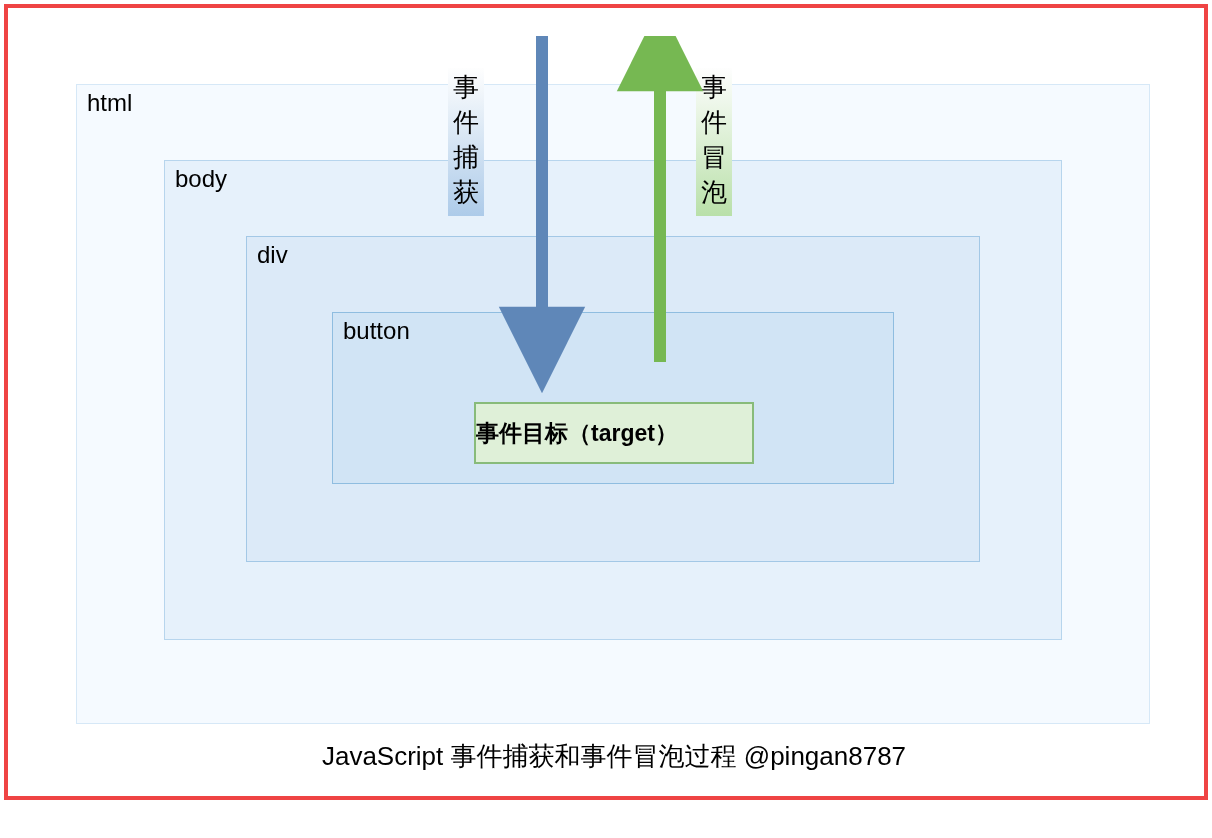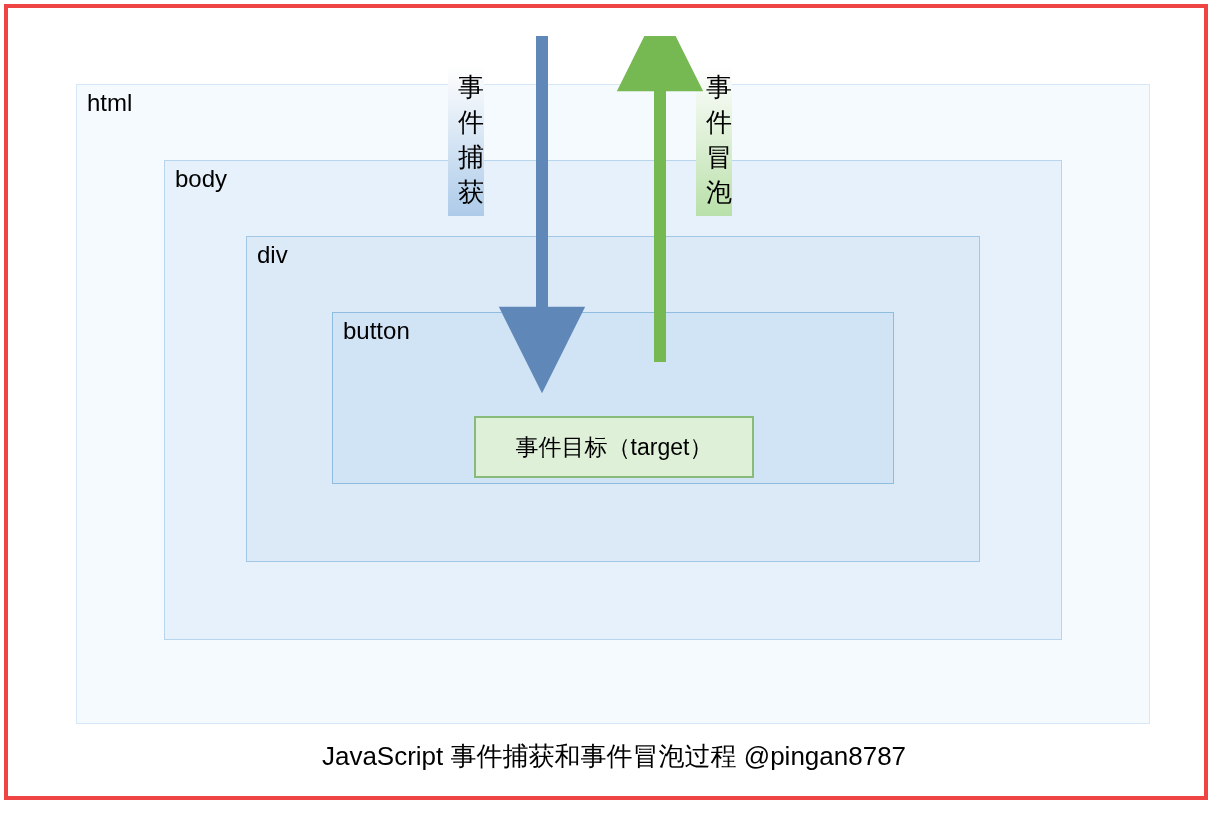--- a/index.html
+++ b/index.html
@@ -47,39 +47,40 @@
     border-color: #a3c8e6;
   }
   .button-box {
     left: 324px; top: 304px;
     width: 562px; height: 172px;
     background: #d1e4f5;
     border-color: #8fbde0;
     text-decoration: underline;
   }
   .target-box {
-    left: 466px; top: 408px;
+    left: 466px; top: 394px;
     width: 280px; height: 62px;
     background: #dff0d8;
     border: 2px solid #88bb7a;
     display: flex;
     align-items: center;
-    justify-content: center;
+    justify-content: flex-start;
+    font-weight: bold;
   }
   .target-label {
     font-size: 23px;
     color: #000;
   }
   .capture-label, .bubble-label {
     position: absolute;
     top: 60px;
     width: 36px;
     font-size: 26px;
     color: #000;
-    text-align: right;
+    text-align: center;
     line-height: 1.35;
     padding: 2px 0 6px 0;
   }
   .capture-label {
     left: 440px;
     background: linear-gradient(to bottom, #fefefe 0%, #adcbe9 100%);
   }
   .bubble-label {
     left: 688px;
     background: linear-gradient(to bottom, #fefefe 0%, #b9e0a9 100%);

